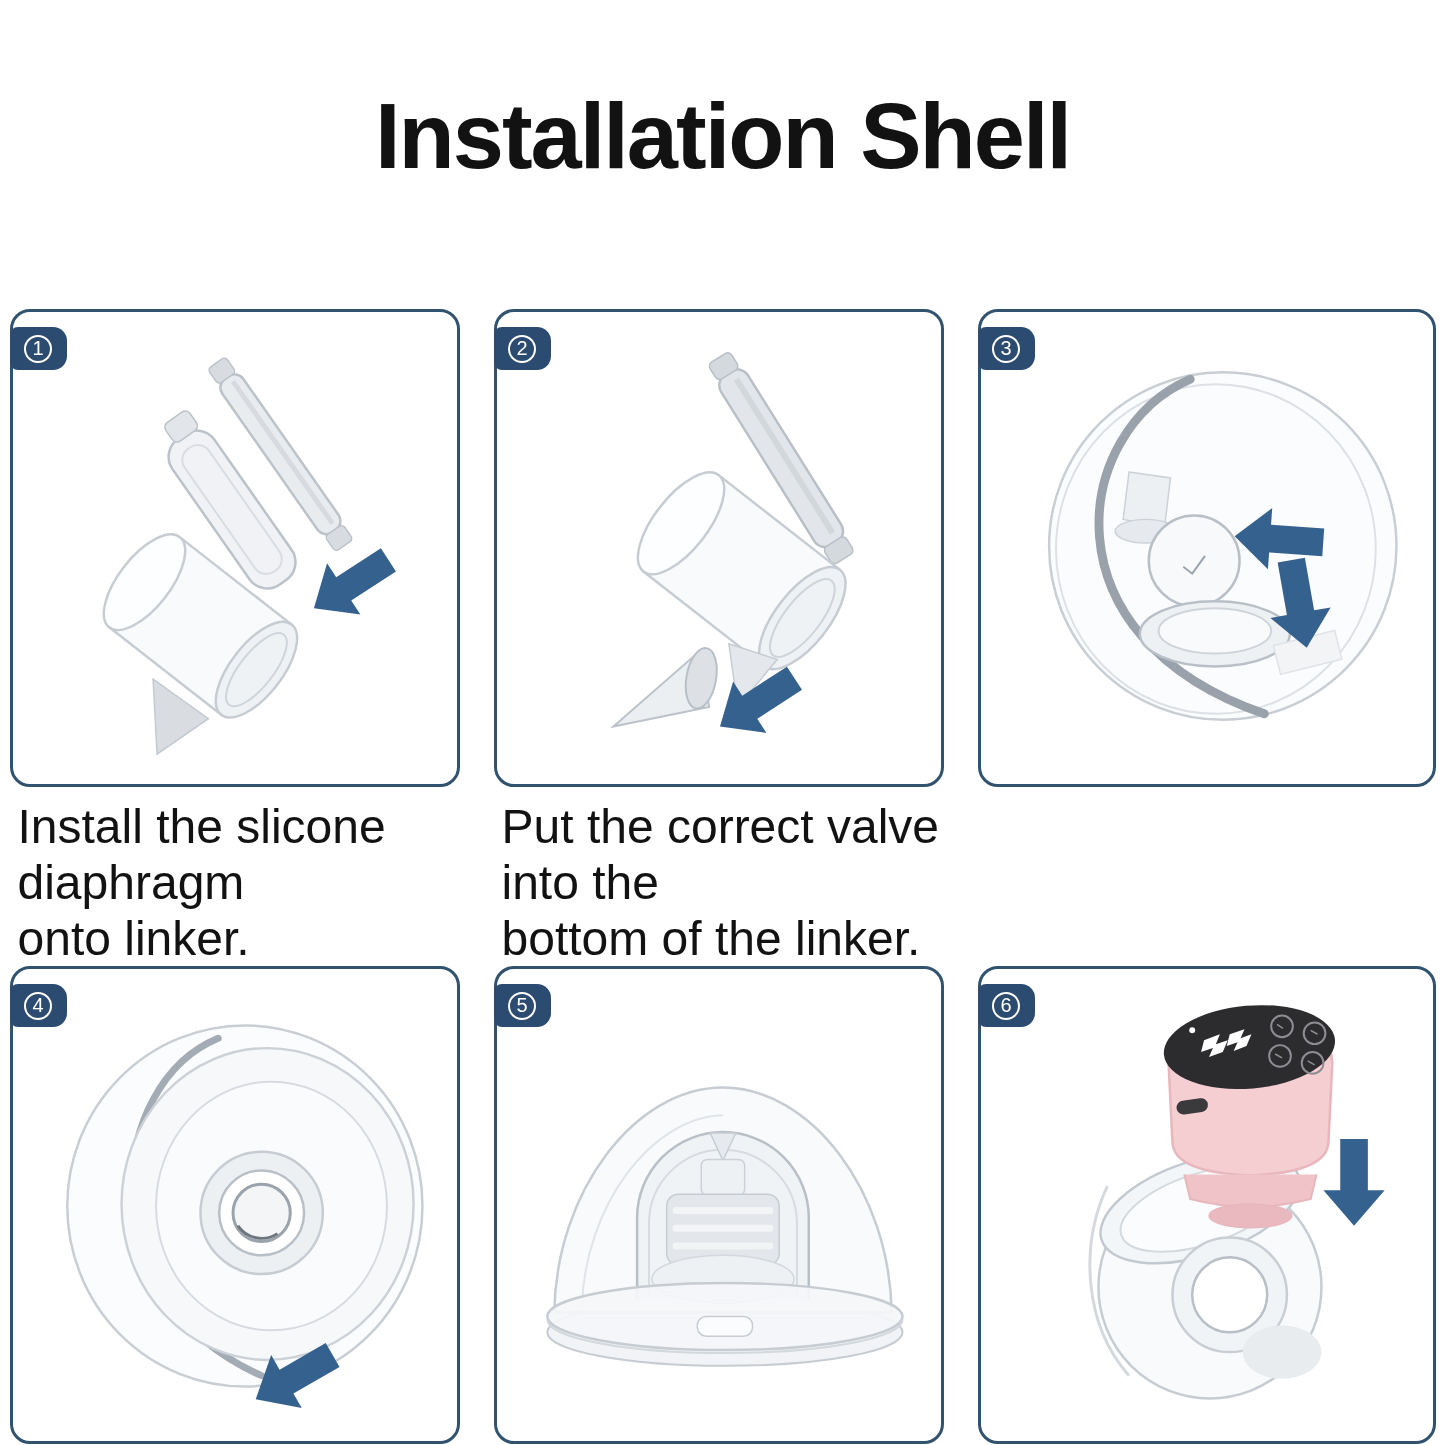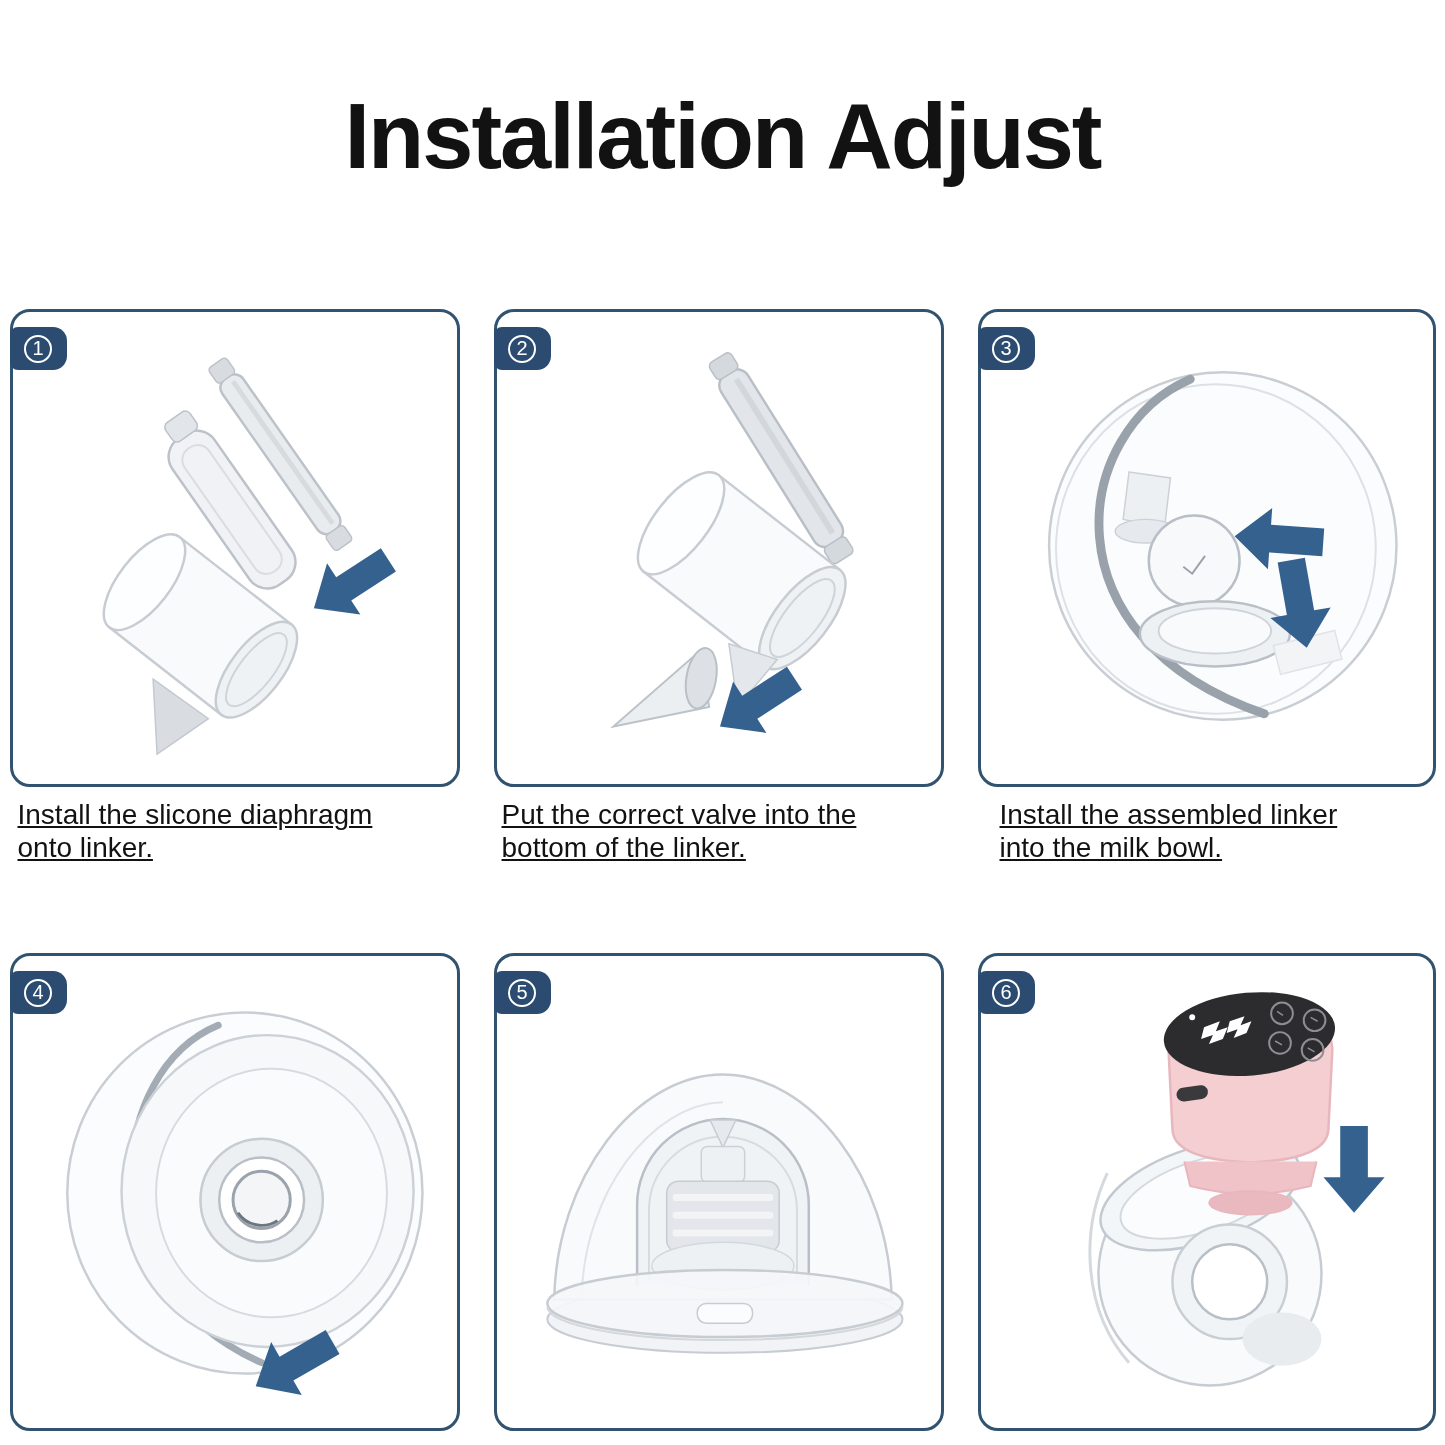--- a/index.html
+++ b/index.html
@@ -37,31 +37,31 @@
     position:absolute;left:-3px;top:15px;width:57px;height:43px;
     background:var(--badge);border-radius:8px 14px 14px 8px;
     display:flex;align-items:center;justify-content:center;
   }
   .badge .num{
     width:28px;height:28px;border:2px solid #fff;border-radius:50%;
     color:#fff;font-size:20px;font-weight:400;
     display:flex;align-items:center;justify-content:center;
   }
   .caption{
-    font-size:28px;line-height:1.16;padding:12px 0 0 8px;
-    white-space:pre-line;min-height:166px;text-decoration:underline;
+    font-size:48px;line-height:1.16;padding:12px 0 0 8px;
+    white-space:pre-line;min-height:166px;
   }
   .row2 .caption{min-height:92px;}
   .art{position:absolute;inset:0;width:100%;height:100%;}
   svg{display:block;}
 </style>
 </head>
 <body>
 
-<h1 class="title">Installation Adjust</h1>
+<h1 class="title">Installation Shell</h1>
 
 <div class="steps">
 
   <div class="step row1">
     <div class="panel">
       <svg class="art" viewBox="0 0 450 478">
 
         <g transform="translate(271,144) rotate(55)">
           <rect x="-95" y="-13" width="190" height="26" rx="11" fill="#e9ecef" stroke="#bcc2c9" stroke-width="2.5"></rect>
           <line x1="-88" y1="-3" x2="88" y2="-3" stroke="#d7dbe0" stroke-width="5"></line>
@@ -156,22 +156,20 @@
           <polygon points="0,0 36,-31 36,-14 90,-14 90,14 36,14 36,31" fill="var(--arrow)"></polygon>
         </g>
         <g transform="translate(330,340) rotate(-100)">
           <polygon points="0,0 36,-31 36,-14 90,-14 90,14 36,14 36,31" fill="var(--arrow)"></polygon>
         </g>
       </svg>
       <div class="badge">
         <span class="num">3</span>
       </div>
     </div>
-    <div class="caption" style="padding-left:22px">Install the assembled linker
- into the milk bowl.</div>
   </div>
 
   <div class="step row2">
     <div class="panel">
       <svg class="art" viewBox="0 0 450 478">
         <ellipse cx="235" cy="240" rx="180" ry="183" fill="#fbfcfd" stroke="#c9ced4" stroke-width="2.5"></ellipse>
         <path d="M 208 70 C 96 116, 72 332, 252 412" fill="none" stroke="#a3abb4" stroke-width="7" stroke-linecap="round"></path>
         <ellipse cx="258" cy="238" rx="148" ry="158" fill="#f6f8fa" stroke="#ccd1d7" stroke-width="2.5"></ellipse>
         <ellipse cx="262" cy="240" rx="117" ry="126" fill="#fafbfc" stroke="#d7dbe0" stroke-width="2"></ellipse>
         <g>

